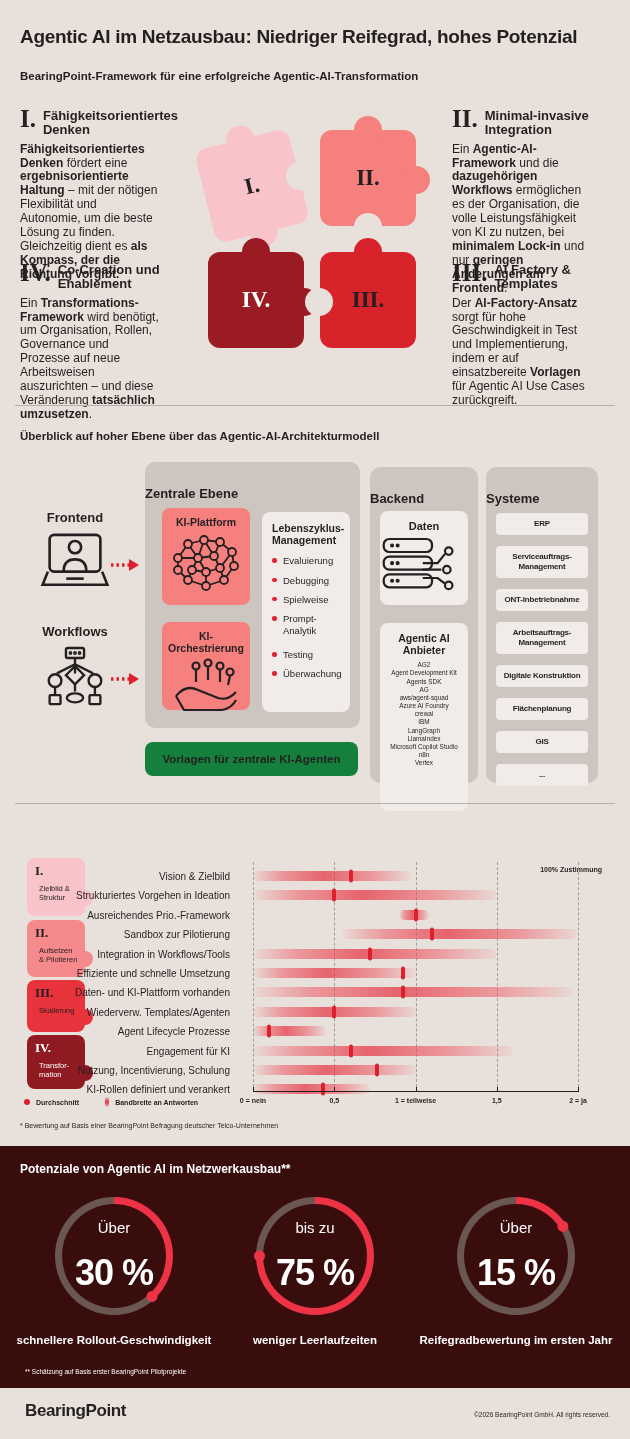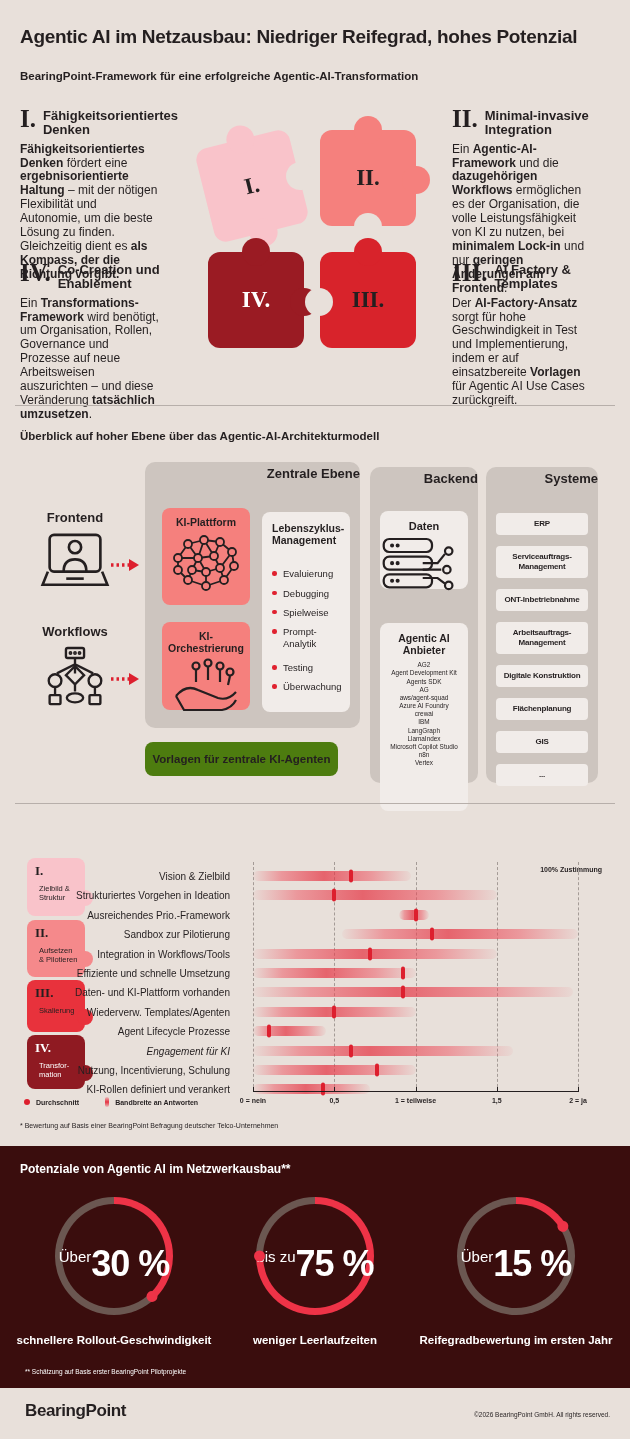--- a/index.html
+++ b/index.html
@@ -50,46 +50,46 @@
   .arch { position:absolute; left:0; top:418px; width:630px; height:386px; }
   .arch-heading { position:absolute; left:20px; top:12px; font-size:11.5px; font-weight:bold; }
   .io-label { position:absolute; width:110px; text-align:center; font-size:13px; font-weight:bold; }
   .front-label { left:20px; top:92px; } .wf-label { left:20px; top:206px; }
   .io-icon { position:absolute; }
   .front-icon { left:40px; top:114px; } .wf-icon { left:46px; top:228px; }
   .flow-arrow { position:absolute; width:30px; height:14px; }
   .arrow1 { left:110px; top:140px; } .arrow2 { left:110px; top:254px; }
 
   .col { position:absolute; background:#cdc5bf; border-radius:10px; }
-  .col-title { text-align:right; font-size:13px; font-weight:bold; padding-top:4px; }
+  .col-title { text-align:left; font-size:13px; font-weight:bold; padding-top:24px; }
   .central-col { left:145px; top:44px; width:215px; height:266px; }
   .backend-col { left:370px; top:49px; width:108px; height:316px; }
   .systems-col { left:486px; top:49px; width:112px; height:316px; }
 
   .ki-box { position:absolute; width:88px; background:#f5807d; border-radius:8px; text-align:center; }
   .ki-plat { left:17px; top:46px;  height:97px; }
   .ki-orch { left:17px; top:160px; height:88px; }
   .ki-box .ki-label { font-size:10.5px; font-weight:bold; padding-top:8px; }
   .ki-box svg { margin-top:4px; }
 
   .lifecycle { position:absolute; left:117px; top:50px; width:88px; height:200px;
                background:#f1ece9; border-radius:8px; padding:10px 8px 0 10px; }
   .lc-title { font-size:10.5px; font-weight:bold; line-height:1.15; white-space:pre-line; }
-  .lc-list { list-style:none; margin-top:22px; }
+  .lc-list { list-style:none; margin-top:9px; }
   .lc-list li { position:relative; font-size:9.5px; line-height:1.2; padding-left:11px; margin-bottom:8px; white-space:pre-line; }
   .lc-list li::before { content:""; position:absolute; left:0; top:3px; width:4.5px; height:4.5px;
                         border-radius:50%; background:#e0212f; }
   .lc-gap { margin-top:13px !important; }
 
-  .vorlagen-bar { position:absolute; left:145px; top:324px; width:193px; height:34px;
-                  background:#4d7c0f; border-radius:8px; display:flex; align-items:center;
+  .vorlagen-bar { position:absolute; left:145px; top:324px; width:213px; height:34px;
+                  background:#15803d; border-radius:8px; display:flex; align-items:center;
                   justify-content:center; font-size:11.5px; font-weight:bold; }
 
   .white-box { position:absolute; background:#f1ece9; border-radius:8px; text-align:center; }
-  .daten-box { left:10px; top:44px; width:88px; height:78px; }
+  .daten-box { left:10px; top:44px; width:88px; height:94px; }
   .daten-box .wb-title { font-size:11px; font-weight:bold; padding-top:9px; }
   .daten-box svg { margin-top:5px; }
   .anbieter-box { left:10px; top:156px; width:88px; height:188px; padding-top:9px; }
   .anb-title { font-size:10.5px; font-weight:bold; line-height:1.15; white-space:pre-line; }
   .anb-list { margin-top:5px; }
   .anb-list div { font-size:6.4px; line-height:1.28; }
 
   .sys-items { position:absolute; left:10px; top:46px; width:92px; display:flex; flex-direction:column; gap:11px; }
   .sys-item { background:#f1ece9; border-radius:4px; font-size:8px; font-weight:bold; text-align:center;
               padding:6px 1px; letter-spacing:-0.2px; white-space:pre-line; line-height:1.25; }
@@ -132,21 +132,21 @@
   .pot { position:absolute; left:0; top:1146px; width:630px; height:242px; background:#3a0d0d; color:#fff; }
   .pot-heading { position:absolute; left:20px; top:16px; font-size:12px; font-weight:bold; }
   .stats { position:absolute; left:0; top:48px; width:630px; display:flex; justify-content:space-between; padding:0 14px; }
   .stat { width:200px; display:flex; flex-direction:column; align-items:center; }
   .ring-wrap { position:relative; width:124px; height:124px; }
   .ring { position:absolute; left:3px; top:3px; width:118px; height:118px; border-radius:50%; }
   .ring::after { content:""; position:absolute; left:7px; top:7px; right:7px; bottom:7px;
                  border-radius:50%; background:#3a0d0d; }
   .ring-dot { position:absolute; left:50%; top:50%; width:11px; height:11px; border-radius:50%;
               background:#ee3347; z-index:3; }
-  .ring-text { position:absolute; inset:0; display:flex; align-items:center;
+  .ring-text { position:absolute; inset:0; display:flex; flex-direction:column; align-items:center;
                justify-content:center; z-index:2;text-align:center; }
   .ring-prefix { font-size:15px; }
   .ring-value { font-size:36px; font-weight:bold; letter-spacing:-1px; margin-top:16px; }
   .stat-caption { margin-top:16px; font-size:11.5px; font-weight:bold; text-align:center; white-space:nowrap; }
   .pot-footnote { position:absolute; left:25px; top:222px; font-size:6.5px; }
 
   
   .foot { position:absolute; left:0; top:1388px; width:630px; height:51px; background:#e8e0da; }
   .logo { position:absolute; left:25px; top:13px; font-size:17px; font-weight:bold; letter-spacing:-0.4px; }
   .copyright { position:absolute; right:20px; top:23px; font-size:6.5px; }
@@ -450,21 +450,21 @@
     <div class="chart-row" style="top: 215.7px;">
         <span class="row-label">Agent Lifecycle Prozesse</span>
         <div class="band" style="left: 253px; width: 73.125px;"></div>
         <div class="marker" style="left: 269.25px;"></div>
       </div>
     <div class="chart-row" style="top: 196.3px;">
         <span class="row-label">Wiederverw. Templates/Agenten</span>
         <div class="band" style="left: 253px; width: 162.5px;"></div>
         <div class="marker" style="left: 334.25px;"></div>
       </div>
-    <div class="chart-row" style="top: 235.1px; font-style: italic;">
+    <div class="chart-row" style="top: 235.1px;">
         <span class="row-label">Engagement für KI</span>
         <div class="band" style="left: 253px; width: 260px;"></div>
         <div class="marker" style="left: 350.5px;"></div>
       </div>
     <div class="chart-row" style="top: 254.5px;">
         <span class="row-label">Nutzung, Incentivierung, Schulung</span>
         <div class="band" style="left: 253px; width: 162.5px;"></div>
         <div class="marker" style="left: 376.5px;"></div>
       </div>
     <div class="chart-row" style="top: 273.9px;">

